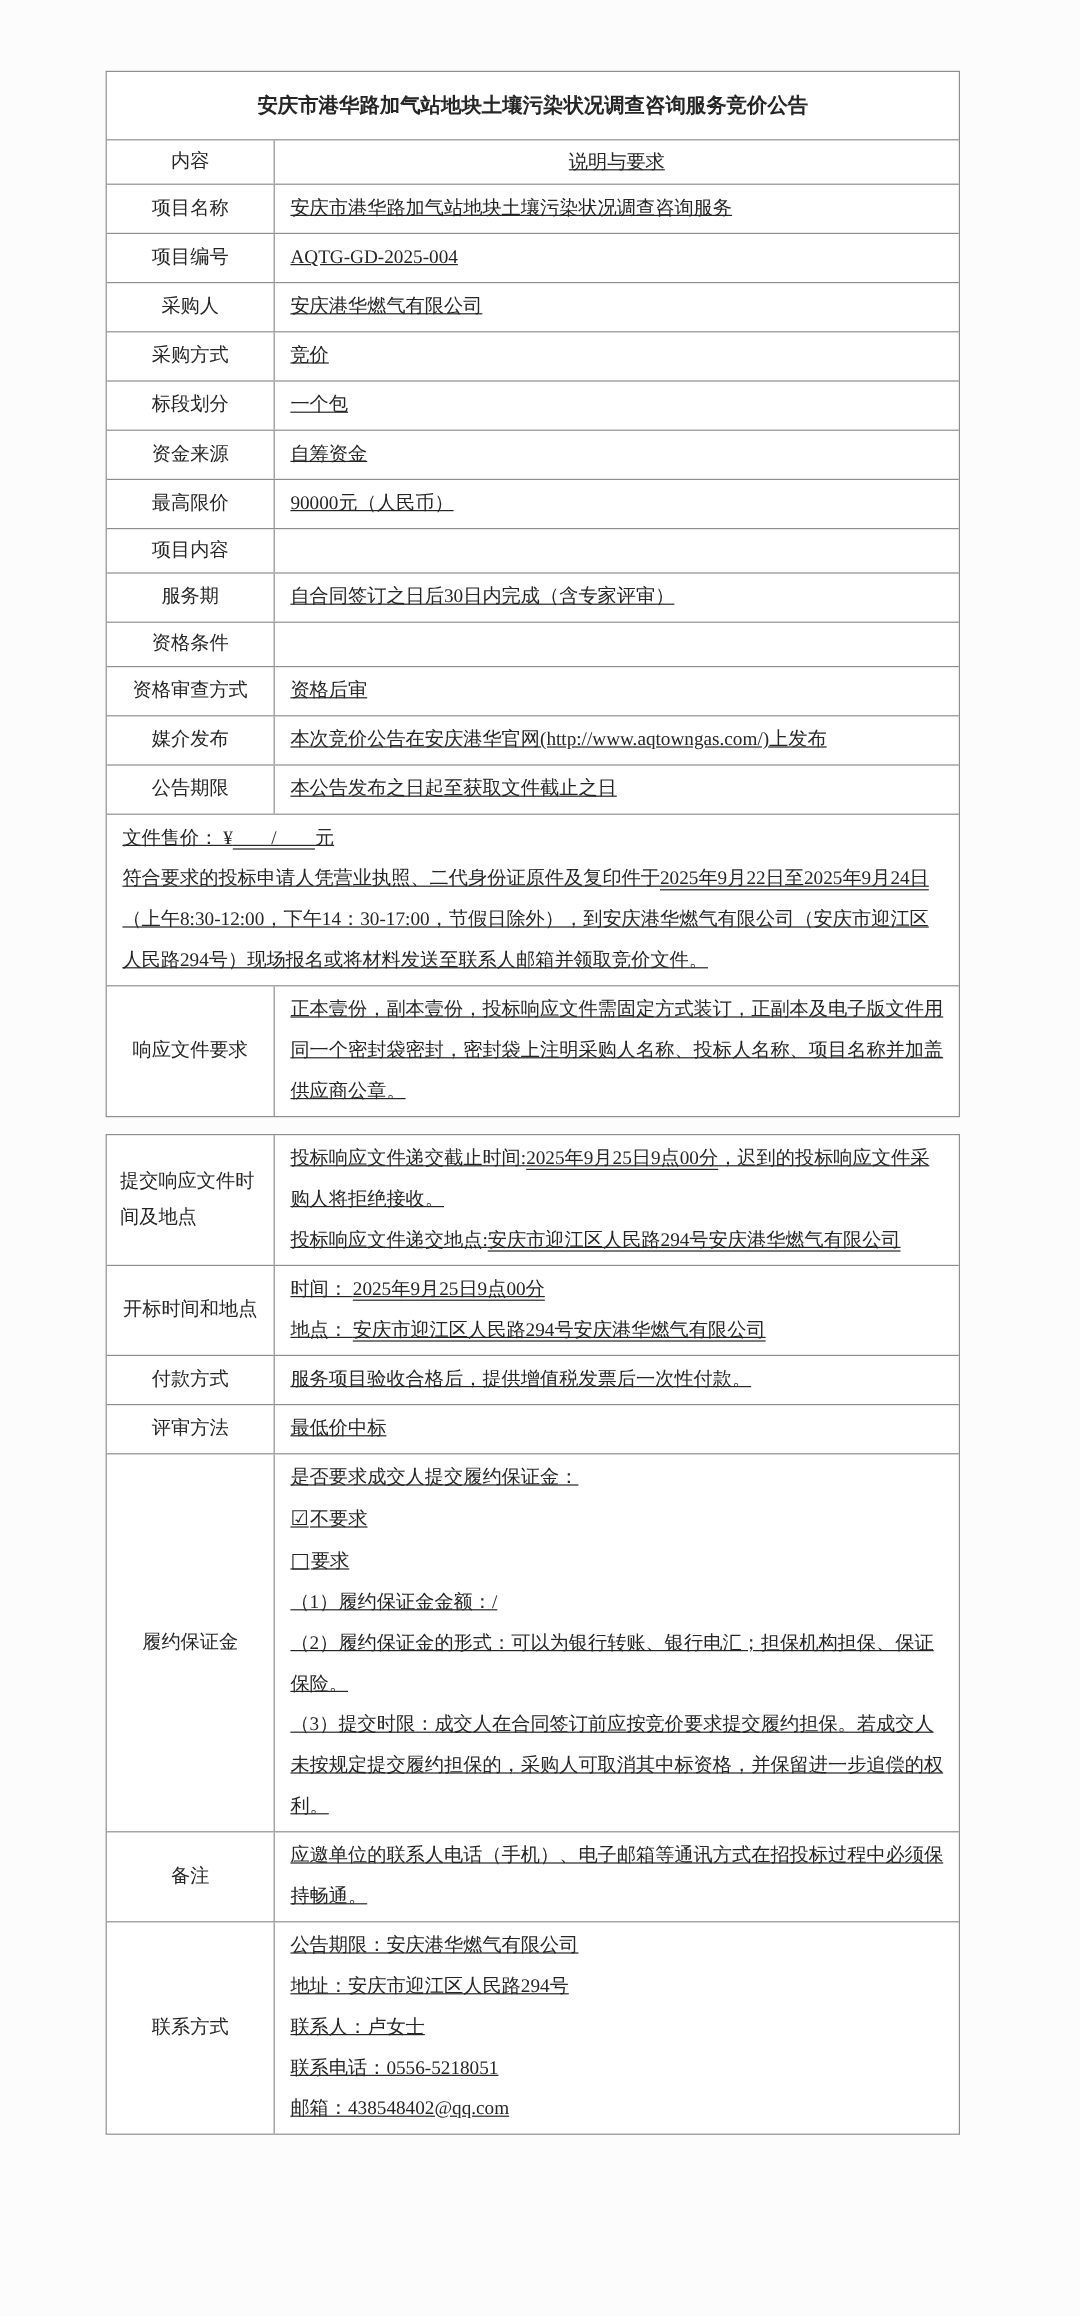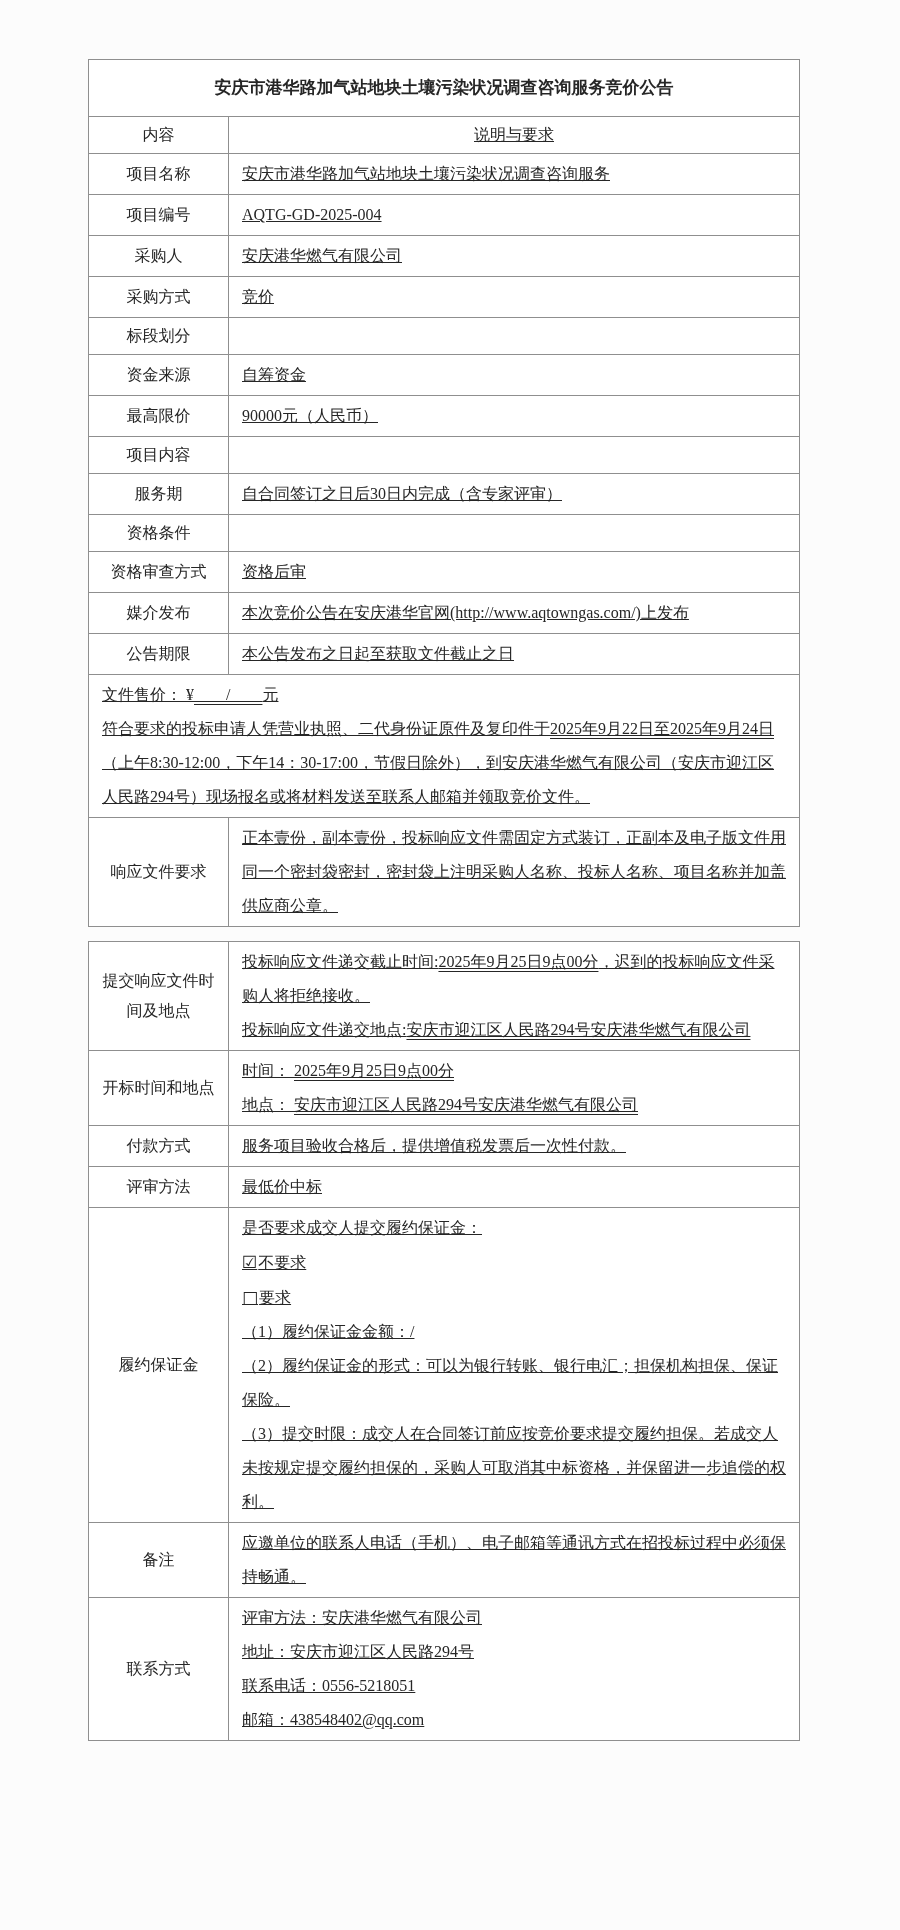--- a/index.html
+++ b/index.html
@@ -20,21 +20,21 @@
   .title-row{
     text-align:center;font-weight:bold;font-size:17px;
     line-height:34px;padding:11px 10px;
   }
   .row{display:flex;border-top:1px solid var(--bd,#8f8f8f);}
   #t2rows .row:first-child{border-top:none;}
   .cell{box-sizing:border-box;}
   .cell.label{
     width:140px;flex:0 0 140px;
     display:flex;align-items:center;justify-content:center;
-    text-align:center;padding:3px 11px;
+    padding:3px 11px;
     border-right:1px solid var(--bd,#8f8f8f);
     line-height:30px;
     font-family:Liberation Serif, serif;
   }
   .cell.content{
     flex:1;padding:3px 13px;
     display:flex;flex-direction:column;justify-content:center;text-decoration:underline;
   }
   .cell.content.th{align-items:center;}
   .line{line-height:34px;min-height:34px;}
@@ -71,20 +71,23 @@
           </div>
         </div>
         <div class="row">
           <div class="cell label">采购方式</div>
           <div class="cell content">
             <div class="line"><span>竞价</span></div>
           </div>
         </div>
         <div class="row">
           <div class="cell label">标段划分</div>
+          <div class="cell content">
+            <div class="line"><span>一个包</span></div>
+          </div>
         </div>
         <div class="row">
           <div class="cell label">资金来源</div>
           <div class="cell content">
             <div class="line"><span>自筹资金</span></div>
           </div>
         </div>
         <div class="row">
           <div class="cell label">最高限价</div>
           <div class="cell content">
@@ -177,21 +180,22 @@
         </div>
         <div class="row">
           <div class="cell label">备注</div>
           <div class="cell content">
             <div class="line"><span>应邀单位的联系人电话（手机）、电子邮箱等通讯方式在招投标过程中必须保持畅通。</span></div>
           </div>
         </div>
         <div class="row">
           <div class="cell label">联系方式</div>
           <div class="cell content">
-            <div class="line"><span>评审方法：安庆港华燃气有限公司</span></div>
+            <div class="line"><span>公告期限：安庆港华燃气有限公司</span></div>
             <div class="line"><span>地址：安庆市迎江区人民路294号</span></div>
+            <div class="line"><span>联系人：卢女士</span></div>
             <div class="line"><span>联系电话：0556-5218051</span></div>
             <div class="line"><span>邮箱：438548402@qq.com</span></div>
           </div>
         </div>
       </div>
   </div>
 </div>
 
 </body></html>

